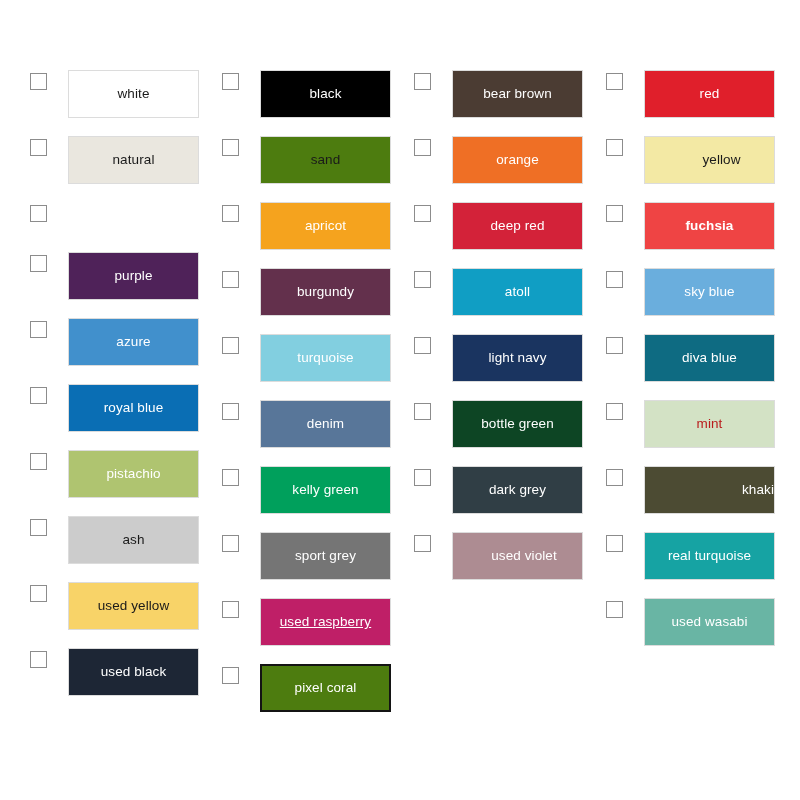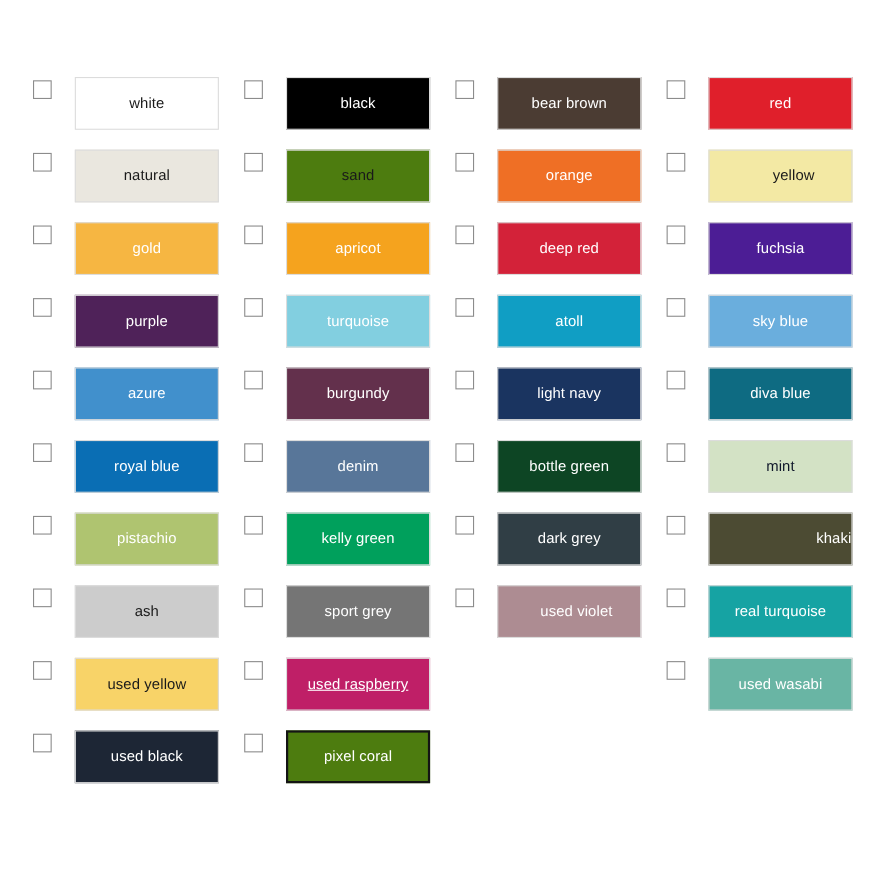--- a/index.html
+++ b/index.html
@@ -81,23 +81,20 @@
         </div>
       </div>
       <div class="swatch-row">
         <div class="swatch-checkbox" role="checkbox" aria-checked="false" style="border-color: rgb(140, 140, 140);"></div>
         <div class="swatch-chip" style="background: rgb(234, 231, 223); border-color: rgb(220, 220, 220);">
           <span class="swatch-label" style="color: rgb(26, 26, 26);">natural</span>
         </div>
       </div>
       <div class="swatch-row">
         <div class="swatch-checkbox" role="checkbox" aria-checked="false" style="border-color: rgb(140, 140, 140);"></div>
-        <div class="swatch-chip" style="background: rgb(246, 182, 66); border-color: rgb(220, 220, 220);">
-          <span class="swatch-label" style="color: rgb(255, 255, 255);">gold</span>
-        </div>
       </div>
       <div class="swatch-row">
         <div class="swatch-checkbox" role="checkbox" aria-checked="false" style="border-color: rgb(140, 140, 140);"></div>
         <div class="swatch-chip" style="background: rgb(79, 34, 89); border-color: rgb(220, 220, 220);">
           <span class="swatch-label" style="color: rgb(255, 255, 255);">purple</span>
         </div>
       </div>
       <div class="swatch-row">
         <div class="swatch-checkbox" role="checkbox" aria-checked="false" style="border-color: rgb(140, 140, 140);"></div>
         <div class="swatch-chip" style="background: rgb(65, 144, 204); border-color: rgb(220, 220, 220);">
@@ -149,32 +146,32 @@
         </div>
       </div>
       <div class="swatch-row">
         <div class="swatch-checkbox" role="checkbox" aria-checked="false" style="border-color: rgb(140, 140, 140);"></div>
         <div class="swatch-chip" style="background: rgb(245, 163, 30); border-color: rgb(220, 220, 220);">
           <span class="swatch-label" style="color: rgb(255, 255, 255);">apricot</span>
         </div>
       </div>
       <div class="swatch-row">
         <div class="swatch-checkbox" role="checkbox" aria-checked="false" style="border-color: rgb(140, 140, 140);"></div>
+        <div class="swatch-chip" style="background: rgb(99, 48, 76); border-color: rgb(220, 220, 220);">
+          <span class="swatch-label" style="color: rgb(255, 255, 255);">burgundy</span>
+        </div>
+      </div>
+      <div class="swatch-row">
+        <div class="swatch-checkbox" role="checkbox" aria-checked="false" style="border-color: rgb(140, 140, 140);"></div>
         <div class="swatch-chip" style="background: rgb(130, 207, 224); border-color: rgb(220, 220, 220);">
           <span class="swatch-label" style="color: rgb(255, 255, 255);">turquoise</span>
         </div>
       </div>
       <div class="swatch-row">
         <div class="swatch-checkbox" role="checkbox" aria-checked="false" style="border-color: rgb(140, 140, 140);"></div>
-        <div class="swatch-chip" style="background: rgb(99, 48, 76); border-color: rgb(220, 220, 220);">
-          <span class="swatch-label" style="color: rgb(255, 255, 255);">burgundy</span>
-        </div>
-      </div>
-      <div class="swatch-row">
-        <div class="swatch-checkbox" role="checkbox" aria-checked="false" style="border-color: rgb(140, 140, 140);"></div>
         <div class="swatch-chip" style="background: rgb(88, 118, 153); border-color: rgb(220, 220, 220);">
           <span class="swatch-label" style="color: rgb(255, 255, 255);">denim</span>
         </div>
       </div>
       <div class="swatch-row">
         <div class="swatch-checkbox" role="checkbox" aria-checked="false" style="border-color: rgb(140, 140, 140);"></div>
         <div class="swatch-chip" style="background: rgb(0, 160, 92); border-color: rgb(220, 220, 220);">
           <span class="swatch-label" style="color: rgb(255, 255, 255);">kelly green</span>
         </div>
       </div>
@@ -255,40 +252,40 @@
         </div>
       </div>
       <div class="swatch-row">
         <div class="swatch-checkbox" role="checkbox" aria-checked="false" style="border-color: rgb(140, 140, 140);"></div>
         <div class="swatch-chip" style="background: rgb(243, 233, 164); border-color: rgb(220, 220, 220); padding-left: 24px;">
           <span class="swatch-label" style="color: rgb(26, 26, 26);">yellow</span>
         </div>
       </div>
       <div class="swatch-row">
         <div class="swatch-checkbox" role="checkbox" aria-checked="false" style="border-color: rgb(140, 140, 140);"></div>
-        <div class="swatch-chip" style="background: #4c1d95; border-color: rgb(220, 220, 220);">
+        <div class="swatch-chip" style="background: #ef4444; border-color: rgb(220, 220, 220); font-weight: bold;">
           <span class="swatch-label" style="color: rgb(255, 255, 255);">fuchsia</span>
         </div>
       </div>
       <div class="swatch-row">
         <div class="swatch-checkbox" role="checkbox" aria-checked="false" style="border-color: rgb(140, 140, 140);"></div>
         <div class="swatch-chip" style="background: rgb(106, 174, 221); border-color: rgb(220, 220, 220);">
           <span class="swatch-label" style="color: rgb(255, 255, 255);">sky blue</span>
         </div>
       </div>
       <div class="swatch-row">
         <div class="swatch-checkbox" role="checkbox" aria-checked="false" style="border-color: rgb(140, 140, 140);"></div>
         <div class="swatch-chip" style="background: rgb(14, 107, 130); border-color: rgb(220, 220, 220);">
           <span class="swatch-label" style="color: rgb(255, 255, 255);">diva blue</span>
         </div>
       </div>
       <div class="swatch-row">
         <div class="swatch-checkbox" role="checkbox" aria-checked="false" style="border-color: rgb(140, 140, 140);"></div>
         <div class="swatch-chip" style="background: rgb(211, 226, 197); border-color: rgb(220, 220, 220);">
-          <span class="swatch-label" style="color: #0f172a; text-align: right;">mint</span>
+          <span class="swatch-label" style="color: #b91c1c; text-align: right;">mint</span>
         </div>
       </div>
       <div class="swatch-row">
         <div class="swatch-checkbox" role="checkbox" aria-checked="false" style="border-color: rgb(140, 140, 140);"></div>
         <div class="swatch-chip" style="background: rgb(76, 75, 51); border-color: rgb(220, 220, 220); justify-content: flex-end;">
           <span class="swatch-label" style="color: rgb(255, 255, 255);">khaki</span>
         </div>
       </div>
       <div class="swatch-row">
         <div class="swatch-checkbox" role="checkbox" aria-checked="false" style="border-color: rgb(140, 140, 140);"></div>

